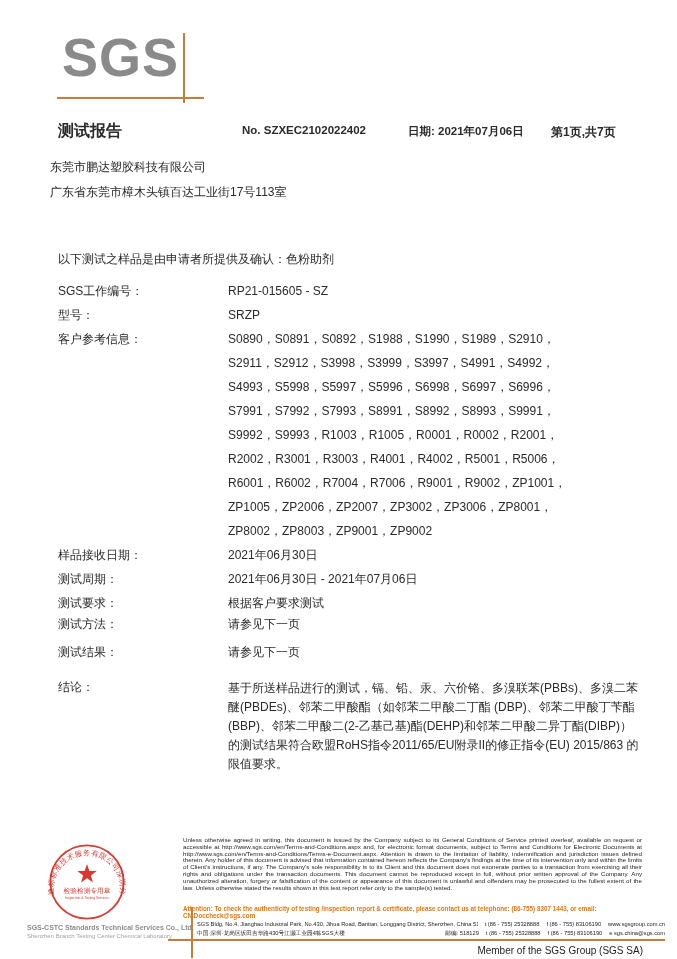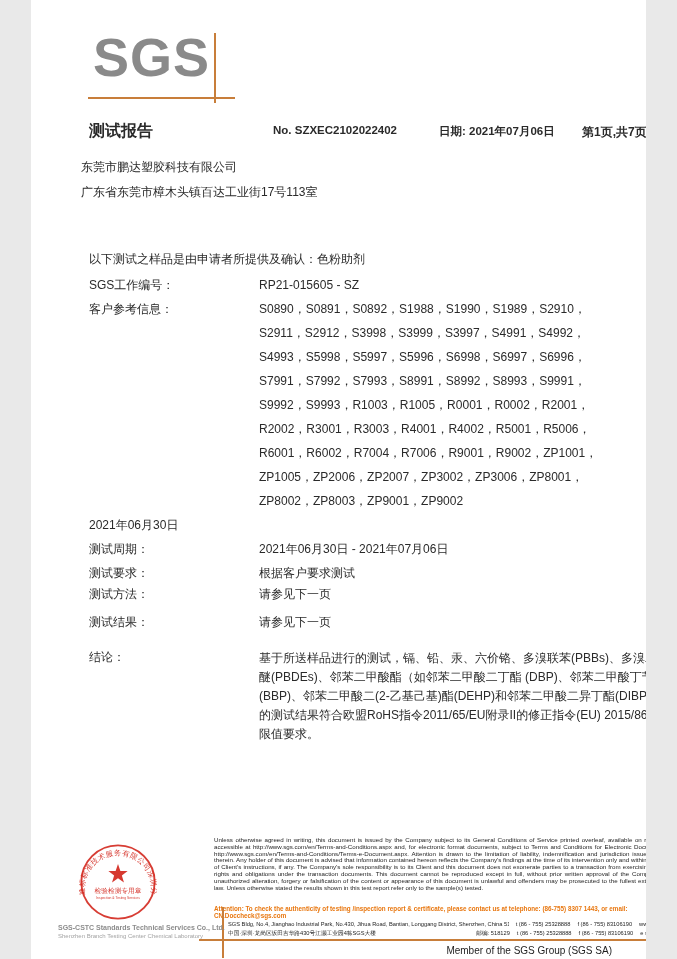--- a/index.html
+++ b/index.html
@@ -1,39 +1,39 @@
 <!DOCTYPE html>
 <html><head>
 <meta charset="utf-8">
 <style>
   * { margin:0; padding:0; box-sizing:border-box; }
   html,body { background:#e9e9e9; }
   .page {
-    position:relative; width:615px; height:959px; margin:0 auto;
+    position:relative; width:677px; height:959px; margin:0 auto;
     background:#ffffff; overflow:hidden;
     font-family:"Liberation Sans", sans-serif; color:#2a2a2a;
   }
   
   .logo-text {
     position:absolute; left:62px; top:26px;
     font-size:54px; font-weight:bold; color:#8a8a8a; letter-spacing:1px;
   }
   .logo-underline { position:absolute; left:57px; top:97px; width:147px; height:2px; background:#c87e3a; }
   .logo-cropline  { position:absolute; left:183px; top:33px; width:2px; height:70px; background:#c87e3a; }
   .hdr-row { position:absolute; left:0; top:121px; width:677px; height:20px; }
   .hdr-title { position:absolute; left:58px; top:0; font-size:16px; font-weight:bold; }
   .hdr-no    { position:absolute; left:242px; top:3px; font-size:11.5px; font-weight:bold; }
   .hdr-date  { position:absolute; left:408px; top:3px; font-size:11.5px; font-weight:bold;text-align:right; }
   .hdr-page  { position:absolute; left:551px; top:3px; font-size:12px; font-weight:bold; }
   
   .applicant { position:absolute; left:50px; top:160px; font-size:12px; line-height:15px; }
   .applicant .addr { margin-top:10px; }
   
   .body-block { position:absolute; left:58px; top:251px; width:585px; font-size:12px; }
-  .intro { margin-bottom:10px; line-height:16px; }
+  .intro { margin-bottom:16px; line-height:16px; }
   .field-row { display:flex; margin-bottom:8px; line-height:16px; }
   .field-label { width:170px; flex:none; }
   .field-value { flex:1; }
   .ref-line { line-height:16px; margin-bottom:8px; }
   .ref-line:last-child { margin-bottom:0; }
   .row-tight { margin-bottom:5px; }
   .row-loose { margin-bottom:12px; }
   .conclusion-row { margin-top:19px; }
   .conclusion-text { line-height:19px; width:415px; }
   
@@ -83,37 +83,42 @@
   </div>
 
   <div class="body-block">
     <div class="intro">以下测试之样品是由申请者所提供及确认：色粉助剂</div>
 
     <div class="field-row">
       <div class="field-label">SGS工作编号：</div>
       <div class="field-value">RP21-015605 - SZ</div>
     </div>
 
+    <div class="field-row">
+      <div class="field-label">型号：</div>
+      <div class="field-value">SRZP</div>
+    </div>
 
     <div class="field-row">
       <div class="field-label">客户参考信息：</div>
       <div class="field-value">
         <div class="ref-line">S0890，S0891，S0892，S1988，S1990，S1989，S2910，</div>
         <div class="ref-line">S2911，S2912，S3998，S3999，S3997，S4991，S4992，</div>
         <div class="ref-line">S4993，S5998，S5997，S5996，S6998，S6997，S6996，</div>
         <div class="ref-line">S7991，S7992，S7993，S8991，S8992，S8993，S9991，</div>
         <div class="ref-line">S9992，S9993，R1003，R1005，R0001，R0002，R2001，</div>
         <div class="ref-line">R2002，R3001，R3003，R4001，R4002，R5001，R5006，</div>
         <div class="ref-line">R6001，R6002，R7004，R7006，R9001，R9002，ZP1001，</div>
         <div class="ref-line">ZP1005，ZP2006，ZP2007，ZP3002，ZP3006，ZP8001，</div>
         <div class="ref-line">ZP8002，ZP8003，ZP9001，ZP9002</div>
       </div>
     </div>
 
     <div class="field-row">
+      <div class="field-label">样品接收日期：</div>
       <div class="field-value">2021年06月30日</div>
     </div>
 
     <div class="field-row">
       <div class="field-label">测试周期：</div>
       <div class="field-value">2021年06月30日 - 2021年07月06日</div>
     </div>
 
     <div class="field-row row-tight">
       <div class="field-label">测试要求：</div>

